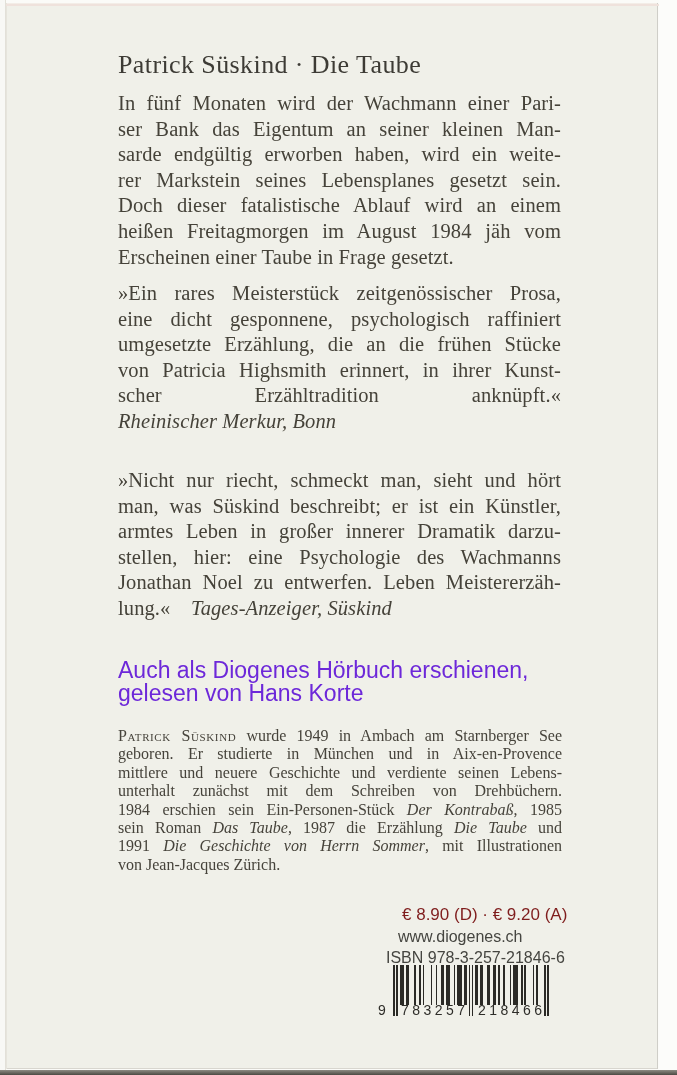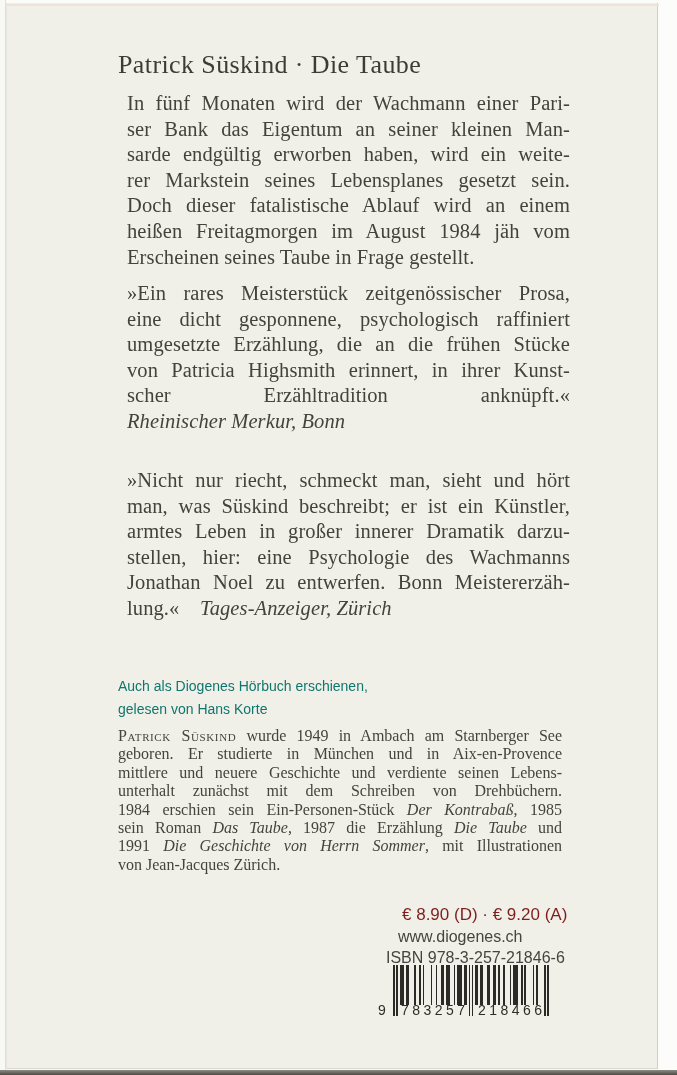--- a/index.html
+++ b/index.html
@@ -35,33 +35,33 @@
   .serif-text{color:#454239;}
   .sans-text{font-family:"Liberation Sans", sans-serif;color:#3f3f3d;}
 
   #title{
     position:absolute;left:118px;top:50px;width:460px;
     font-size:26px;letter-spacing:0.4px;color:#3d3b35;
   }
 
   .para{
     position:absolute;left:118px;width:443px;
-    font-size:20.5px;line-height:25.6px;letter-spacing:0.1px;margin-left:9px;
+    font-size:20.5px;line-height:25.6px;letter-spacing:0.1px;
   }
   #synopsis{top:91px;}
   #quote1{top:281px;}
   #quote2{top:468px;}
 
   .tline{text-align:justify;text-align-last:justify;}
   .tline-last{text-align-last:left;}
   .no-justify .tline{text-align:left;text-align-last:left;}
 
   #audiobook-note{
     position:absolute;left:118px;top:659px;width:443px;
-    font-size:14px;line-height:22.5px;color:#0f766e;margin-top:16px;
+    font-size:23px;line-height:22.5px;color:#6d28d9;
   }
 
   #author-bio{
     position:absolute;left:118px;top:727px;width:444px;
     font-size:16px;line-height:18.4px;color:#46433b;
   }
   .sc{font-variant:small-caps;letter-spacing:0.6px;}
 
   #price{position:absolute;left:402px;top:905px;font-size:17px;color:#7f1d1d;}
   #website{position:absolute;left:398px;top:928px;font-size:16px;color:#454540;}
@@ -91,39 +91,39 @@
 
 <div id="title" class="serif-text">Patrick Süskind · Die Taube</div>
 
 <div id="synopsis" class="para serif-text">
     <div class="tline">In fünf Monaten wird der Wachmann einer Pari-</div>
     <div class="tline">ser Bank das Eigentum an seiner kleinen Man-</div>
     <div class="tline">sarde endgültig erworben haben, wird ein weite-</div>
     <div class="tline">rer Markstein seines Lebensplanes gesetzt sein.</div>
     <div class="tline">Doch dieser fatalistische Ablauf wird an einem</div>
     <div class="tline">heißen Freitagmorgen im August 1984 jäh vom</div>
-    <div class="tline tline-last">Erscheinen seines Taube in Frage gestellt.</div>
+    <div class="tline tline-last">Erscheinen einer Taube in Frage gesetzt.</div>
   </div>
 
 <div id="quote1" class="para serif-text">
     <div class="tline">»Ein rares Meisterstück zeitgenössischer Prosa,</div>
     <div class="tline">eine dicht gesponnene, psychologisch raffiniert</div>
     <div class="tline">umgesetzte Erzählung, die an die frühen Stücke</div>
     <div class="tline">von Patricia Highsmith erinnert, in ihrer Kunst-</div>
     <div class="tline">scher Erzähltradition anknüpft.«</div>
     <div class="tline tline-last"><i>Rheinischer Merkur, Bonn</i></div>
   </div>
 
 <div id="quote2" class="para serif-text">
     <div class="tline">»Nicht nur riecht, schmeckt man, sieht und hört</div>
     <div class="tline">man, was Süskind beschreibt; er ist ein Künstler,</div>
     <div class="tline">armtes Leben in großer innerer Dramatik darzu-</div>
     <div class="tline">stellen, hier: eine Psychologie des Wachmanns</div>
-    <div class="tline">Jonathan Noel zu entwerfen. Bonn Meistererzäh-</div>
-    <div class="tline tline-last">lung.« <i>Tages-Anzeiger, Zürich</i></div>
+    <div class="tline">Jonathan Noel zu entwerfen. Leben Meistererzäh-</div>
+    <div class="tline tline-last">lung.« <i>Tages-Anzeiger, Süskind</i></div>
   </div>
 
 <div id="audiobook-note" class="sans-text no-justify">
     <div class="tline">Auch als Diogenes Hörbuch erschienen,</div>
     <div class="tline tline-last">gelesen von Hans Korte</div>
   </div>
 
 <div id="author-bio" class="serif-text">
     <div class="tline"><span class="sc">Patrick Süskind</span> wurde 1949 in Ambach am Starnberger See</div>
     <div class="tline">geboren. Er studierte in München und in Aix-en-Provence</div>

